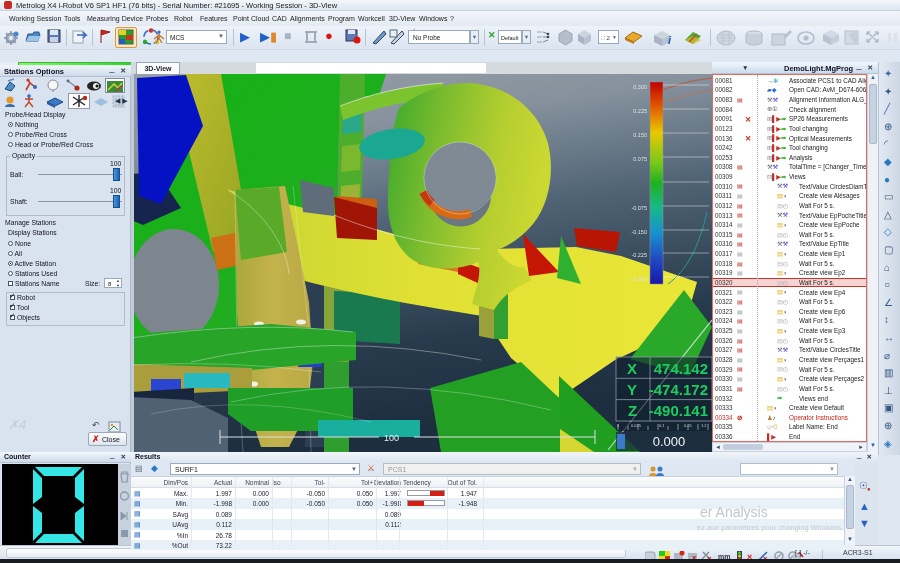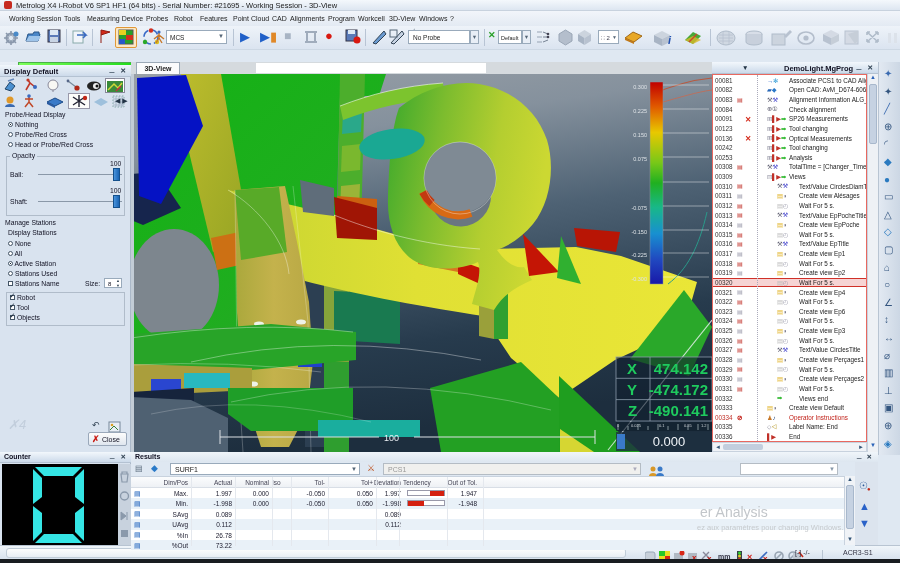--- a/index.html
+++ b/index.html
@@ -3,21 +3,21 @@
 <style>
 *{margin:0;padding:0;box-sizing:border-box;}
 html,body{width:900px;height:563px;overflow:hidden;font-family:"Liberation Sans",sans-serif;background:#dfe8f2;}
 .ab{position:absolute;}
 .tx{position:absolute;white-space:nowrap;}
 </style></head>
 <body>
 
 <div class="ab" style="left:0;top:0;width:900px;height:11px;background:linear-gradient(#f4f8fc,#dde6f1);border-bottom:1px solid #c8d2de;">
  <div class="ab" style="left:4px;top:1px;width:8px;height:8px;background:#c62b20;border-radius:2px;"></div>
- <div class="tx" style="left:16px;top:1px;font-size:7.5px;color:#1a1a1a;">Metrolog X4 i-Robot V6 SP1 HF1 (64 bits) - Serial Number: #21695 - Working Session - 3D-View</div>
+ <div class="tx" style="left:16px;top:1px;font-size:7.5px;color:#1a1a1a;">Metrolog X4 i-Robot V6 SP1 HF1 (76 bits) - Serial Number: #21695 - Working Session - 3D-View</div>
 </div>
 
 <div class="ab" style="left:0;top:11px;width:900px;height:15px;background:linear-gradient(#f2f5fa,#e3eaf3);font-size:7px;color:#222;">
  <span class="tx" style="left:9px;top:4px;">Working Session</span>
  <span class="tx" style="left:64px;top:4px;">Tools</span>
  <span class="tx" style="left:87px;top:4px;">Measuring Device</span>
  <span class="tx" style="left:146px;top:4px;">Probes</span>
  <span class="tx" style="left:174px;top:4px;">Robot</span>
  <span class="tx" style="left:200px;top:4px;">Features</span>
  <span class="tx" style="left:233px;top:4px;">Point Cloud</span>
@@ -243,21 +243,21 @@
         <circle cx="8" cy="3" r="1.5" fill="#b02010"></circle>
       </svg></span>
  <span class="tx" style="left:835px;top:0px;"><svg width="16" height="15">
         <path d="M4 13 L7 4 L10 13" fill="none" stroke="#b8a8a4" stroke-width="1.6"></path>
         <circle cx="7" cy="4" r="1.5" fill="#a89894"></circle>
       </svg></span>
 </div>
 
 <div class="ab" style="left:0;top:65px;width:131px;height:387px;background:#d9e3ef;border-right:1px solid #aab8c8;">
  <div class="ab" style="left:0;top:0;width:131px;height:12px;background:linear-gradient(#f2f7fc,#ccdaea);border-bottom:1px solid #b4c2d2;">
-  <span class="tx" style="left:4px;top:2px;font-size:7.5px;font-weight:bold;color:#112;">Display Default</span>
+  <span class="tx" style="left:4px;top:2px;font-size:7.5px;font-weight:bold;color:#112;">Stations Options</span>
   <span class="tx" style="right:16px;top:2px;font-size:7px;color:#345;">⚊</span>
   <span class="tx" style="right:5px;top:2px;font-size:7px;font-weight:bold;color:#345;">✕</span>
  </div>
 
  <div class="ab" style="left:2px;top:13px;width:127px;height:15px;">
   <svg width="127" height="15">
    <path d="M3 11 L8 4 L13 8 L9 13 Z" fill="#4a90d0" stroke="#246"></path>
         <path d="M6 3 L12 1" stroke="#68b" stroke-width="1.5"></path>
    <path d="M24 12 L28 5 L33 9 M28 5 L26 2" stroke="#c03828" stroke-width="1.6" fill="none"></path>
         <circle cx="33" cy="9" r="2" fill="#3a6ac0"></circle>

